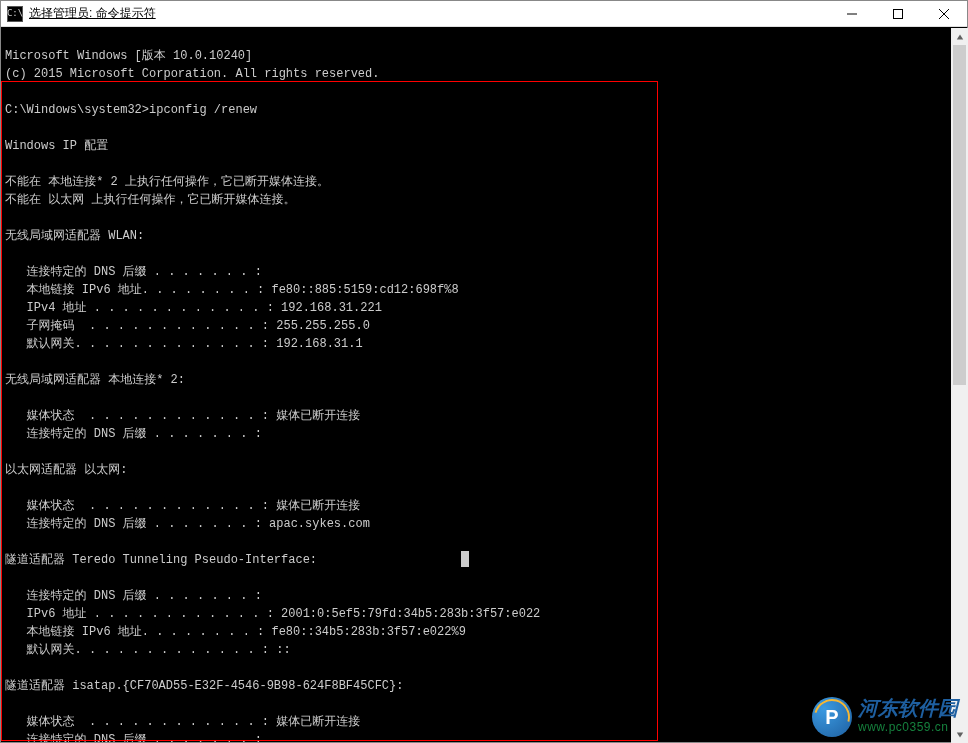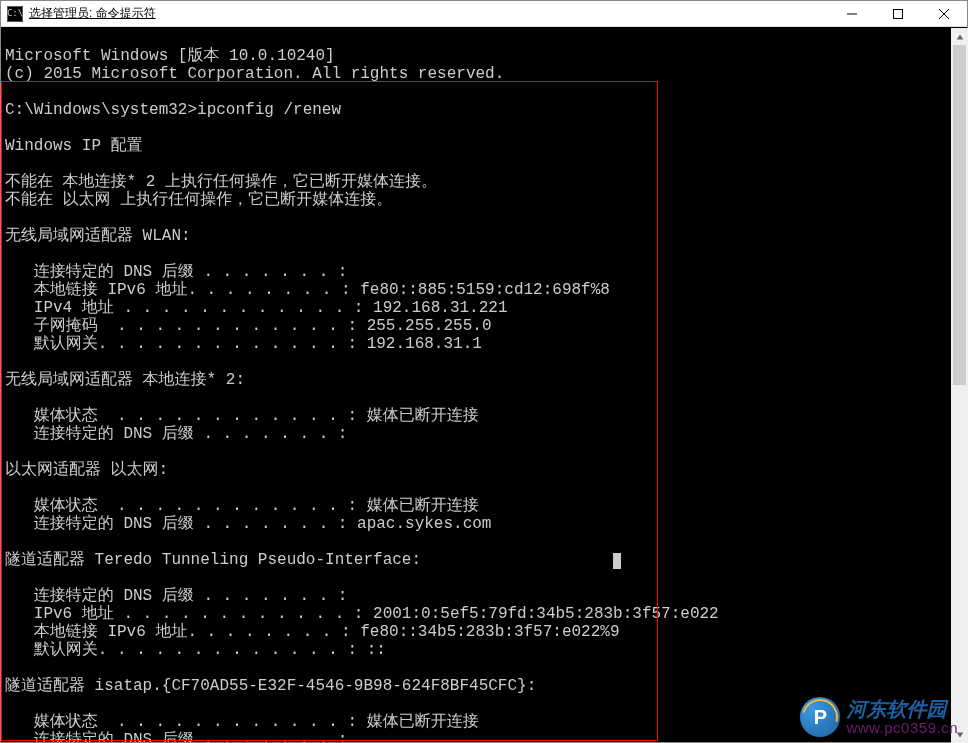--- a/index.html
+++ b/index.html
@@ -68,21 +68,21 @@
     }
     .titlebar-btn svg {
       width: 10px;
       height: 10px;
     }
     .console {
       flex: 1 1 auto;
       background: #000000;
       color: #cccccc;
       font-family: "NSimSun", "SimSun", Consolas, "Courier New", monospace;
-      font-size: 16px;
+      font-size: 12px;
       line-height: 18px;
       padding: 2px 4px;
       position: relative;
       overflow: hidden;
       white-space: pre;
     }
     .console .line {
       white-space: pre;
     }
     .highlight-box {
@@ -174,25 +174,25 @@
     .watermark-text {
       display: flex;
       flex-direction: column;
       line-height: 1.1;
     }
     .watermark-text .cn {
       font-size: 20px;
       font-weight: bold;
       color: #1e5fa0;
       font-style: italic;
-      font-family: Liberation Serif, serif;
+      font-family: Liberation Mono, monospace;
     }
     .watermark-text .url {
-      font-size: 15px;
-      color: #701a75;
+      font-size: 12px;
+      color: #15803d;
       font-family: Arial, sans-serif;
       letter-spacing: 0.5px;
     }
   </style>
 </head>
 <body>
 
 <div class="window">
   <div class="titlebar">
     <span class="titlebar-icon">C:\</span>

